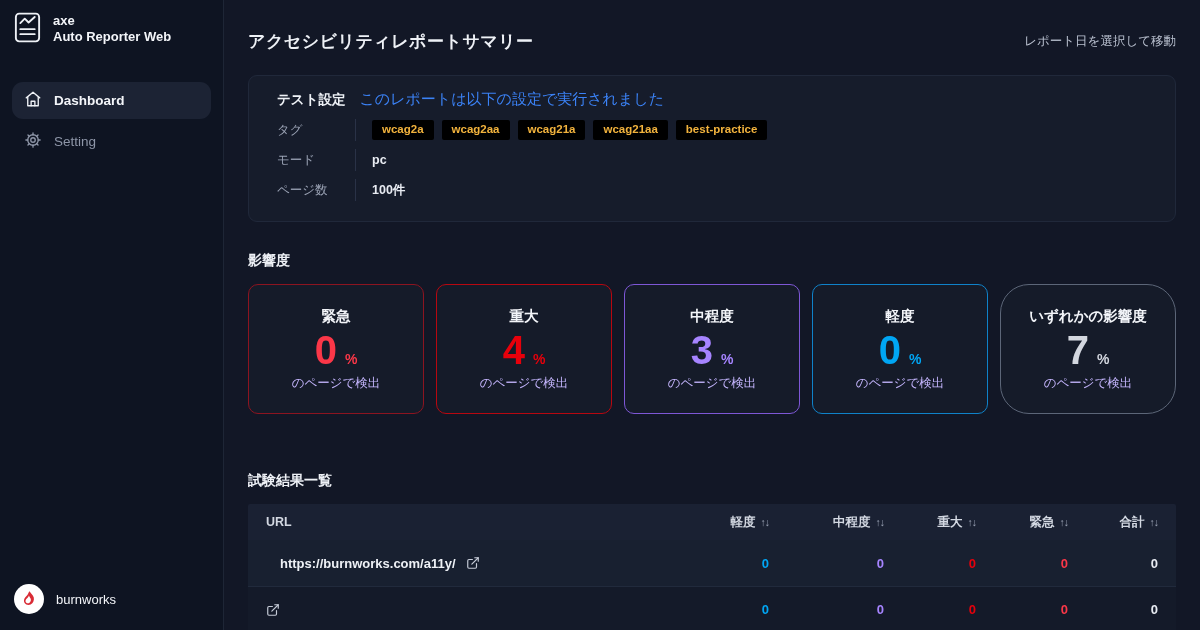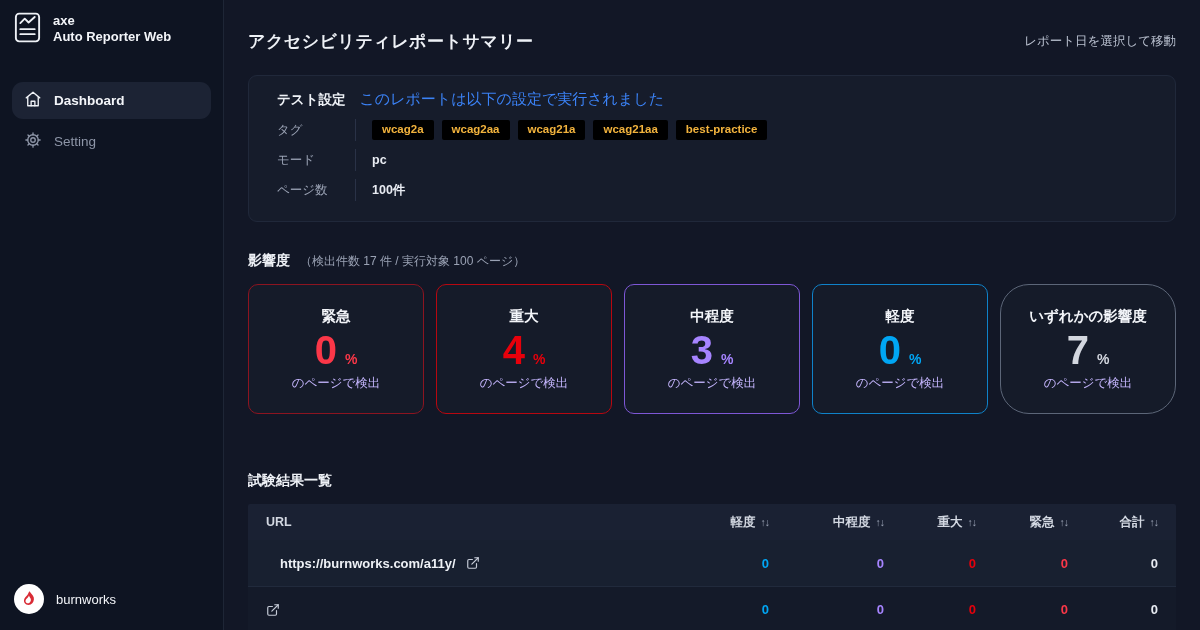--- a/index.html
+++ b/index.html
@@ -58,21 +58,21 @@
   .settings-label { width:78px; flex:0 0 auto; font-size:12.5px; color:#9aa2b4; }
   .settings-sep { width:1px; align-self:stretch; background:#2a3247; margin:4px 0; }
   .settings-value { padding-left:16px; font-size:12.5px; color:#e8ebf2; font-weight:bold; display:flex; align-items:center; gap:8px; flex-wrap:wrap; }
   .tag {
     background:#000000; color:#f2b33d; font-size:11.5px; font-weight:bold;
     padding:4px 10px; border-radius:2px; line-height:1;
   }
 
   
   .impact { margin-top:30px; }
-  .impact-head { display:flex; align-items:flex-end; gap:10px; }
+  .impact-head { display:flex; align-items:flex-end; gap:19px; }
   .impact-title { font-size:14px; font-weight:bold; }
   .impact-note { font-size:12px; color:#9aa2b4; }
   .cards { display:grid; grid-template-columns:repeat(5,1fr); gap:12px; margin-top:14px; }
   .card {
     background:#151b29; border:1px solid #5c6678; border-radius:10px;
     height:130px; display:flex; flex-direction:column; align-items:center;
     justify-content:center; gap:2px; padding:10px;
   }
   .card-title { font-size:14.5px; font-weight:bold; color:#f3f5f9; }
   .card-value-row { display:flex; align-items:baseline; gap:8px; margin:2px 0 3px; }
@@ -200,21 +200,20 @@
     <div class="settings-row">
       <span class="settings-label">ページ数</span>
       <span class="settings-sep"></span>
       <span class="settings-value">100件</span>
     </div>
   </section>
 
   <section class="impact">
     <div class="impact-head">
       <span class="impact-title">影響度</span>
-      <span class="impact-note">（検出件数 17 件 / 実行対象 100 ページ）</span>
     </div>
     <div class="cards">
       <div class="card critical">
         <div class="card-title">緊急</div>
         <div class="card-value-row">
           <span class="card-value">0</span>
           <span class="card-unit">%</span>
         </div>
         <div class="card-caption">のページで検出</div>
       </div>

